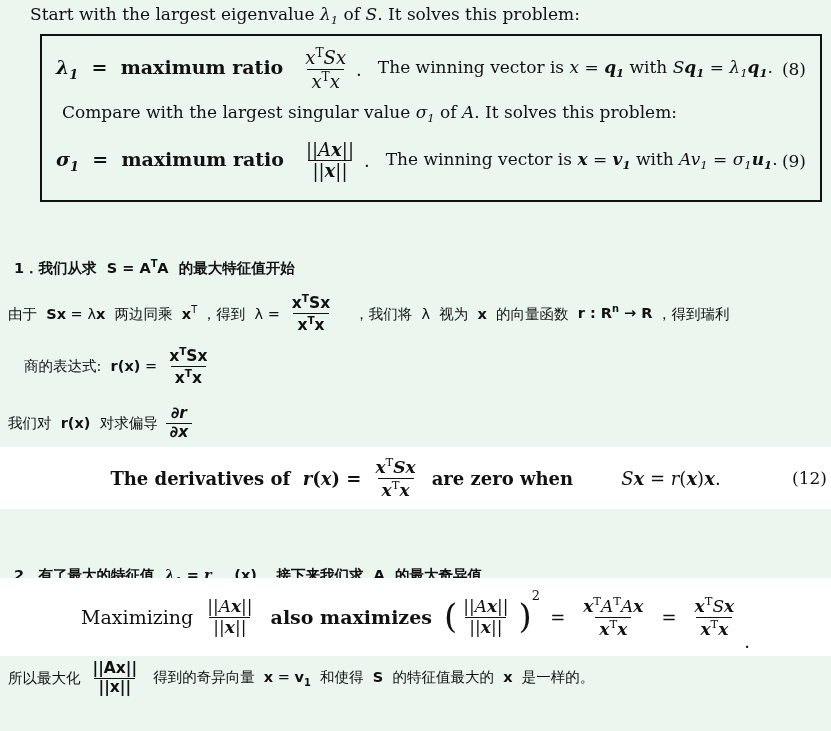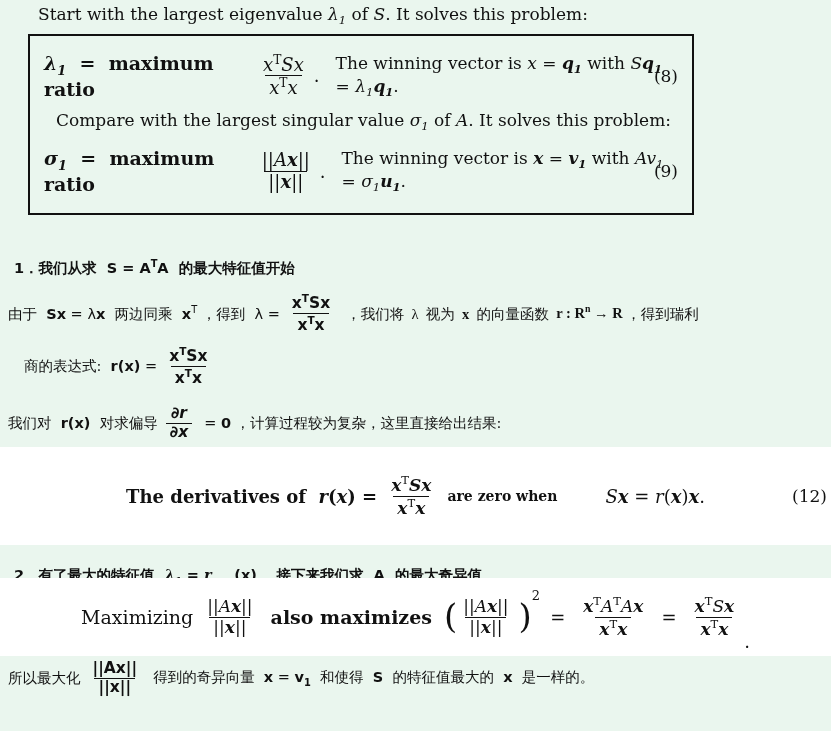--- a/index.html
+++ b/index.html
@@ -11,34 +11,34 @@
     overflow:hidden;
   }
   .page{position:relative;width:831px;height:731px;}
 
   .intro{
     position:absolute;left:30px;top:4px;width:780px;
     font-size:17px;font-family:"DejaVu Serif",serif;
   }
 
   .boxed{
-    position:absolute;left:28px;top:34px;width:666px;
+    position:absolute;left:40px;top:34px;width:782px;
     border:2px solid #111;
     background:#eaf6ee;
-    padding:10px 14px 12px 14px;
+    padding:4px 14px 12px 14px;
     box-sizing:border-box;
   }
   .eqline{
     display:flex;align-items:center;
     font-size:18px;
     margin:6px 0 6px 0;
     position:relative;
   }
   .eqline .tag{position:absolute;right:0;top:50%;transform:translateY(-50%);font-size:17px;}
-  .mid{font-size:17px;margin:10px 0 6px 12px;}
+  .mid{font-size:17px;margin:10px 0 6px 6px;}
 
   .frac{display:inline-flex;flex-direction:column;align-items:center;vertical-align:middle;margin:0 4px;}
   .frac .num{padding:0 4px;line-height:1.15;}
   .frac .den{padding:0 4px;line-height:1.15;border-top:1.4px solid #111;}
 
   .mi{font-family:"DejaVu Serif",serif;font-style:italic;}
   .bi{font-family:"DejaVu Serif",serif;font-style:italic;font-weight:bold;}
   .bu{font-weight:bold;}
   .up{font-style:normal;}
   sub{font-size:0.68em;}
@@ -53,21 +53,21 @@
   .band{
     position:absolute;left:0;width:831px;
     background:#ffffff;
   }
 
   .center-eq{display:flex;align-items:center;justify-content:center;position:relative;height:100%;font-size:18px;}
   .center-eq .tag{position:absolute;right:4px;top:50%;transform:translateY(-50%);font-size:17px;}
 
   .bigparen{font-size:34px;line-height:0.8;font-family:"DejaVu Serif",serif;}
 
-  .rowflex{display:flex;align-items:center;margin-left:8px;}
+  .rowflex{display:flex;align-items:center;}
 </style>
 </head>
 <body>
 
 <div class="page">
 
   <div class="intro">
     <span class="rowflex" style="display:inline;">
       Start with the largest eigenvalue <span class="mi">λ</span><sub class="mi">1</sub> of <span class="mi">S</span>. It solves this problem:
     </span>
@@ -114,48 +114,47 @@
   <div class="step cnb" style="top:258px;font-size:14.5px;">
     1．我们从求&nbsp; <span class="bu">S</span> = <span class="bu">A</span><sup>T</sup><span class="bu">A</span> &nbsp;的最大特征值开始
   </div>
 
   <div class="para cn" style="top:292px;left:8px;display:flex;align-items:center;">
     <span>由于&nbsp; <b>Sx</b> = λ<b>x</b> &nbsp;两边同乘&nbsp; <b>x</b><sup>T</sup> ，得到&nbsp; λ =</span>
     <span class="frac" style="font-size:15.5px;margin-left:8px;font-family:'DejaVu Sans',sans-serif;font-weight:bold;">
       <span class="num">x<sup>T</sup>Sx</span>
       <span class="den">x<sup>T</sup>x</span>
     </span>
-    <span style="margin-left:8px;font-family:Liberation Serif, serif;">，我们将&nbsp; λ &nbsp;视为&nbsp; <b>x</b> &nbsp;的向量函数&nbsp; <b>r : R<sup>n</sup> → R</b> ，得到瑞利</span>
+    <span style="margin-left:16px;">，我们将&nbsp; λ &nbsp;视为&nbsp; <b>x</b> &nbsp;的向量函数&nbsp; <b>r : R<sup>n</sup> → R</b> ，得到瑞利</span>
   </div>
 
   <div class="para cn" style="top:345px;left:24px;display:flex;align-items:center;">
     <span>商的表达式:&nbsp; <b>r(x)</b> =</span>
     <span class="frac" style="font-size:15.5px;margin-left:8px;font-family:'DejaVu Sans',sans-serif;font-weight:bold;">
       <span class="num">x<sup>T</sup>Sx</span>
       <span class="den">x<sup>T</sup>x</span>
     </span>
   </div>
 
   <div class="para cn" style="top:405px;left:8px;display:flex;align-items:center;">
     <span>我们对&nbsp; <b>r(x)</b> &nbsp;对求偏导</span>
     <span class="frac" style="font-size:15.5px;margin-left:8px;font-family:'DejaVu Sans',sans-serif;font-weight:bold;font-style:italic;">
       <span class="num">∂r</span>
       <span class="den">∂x</span>
     </span>
-    <span style="margin-left:8px;">= <b>0</b> ，计算过程较为复杂，这里直接给出结果:</span>
-  </div>
-
-  <div class="band" style="top:447px;height:98px;">
+  </div>
+
+  <div class="band" style="top:447px;height:62px;">
     <div class="center-eq">
       <span class="bu" style="font-size:18px;">The derivatives of &nbsp;<span class="mi">r</span>(<span class="mi">x</span>) =</span>
       <span class="frac" style="font-size:17px;margin-left:10px;">
         <span class="num"><span class="bi">x</span><sup class="up">T</sup><span class="bi">S</span><span class="bi">x</span></span>
         <span class="den"><span class="bi">x</span><sup class="up">T</sup><span class="bi">x</span></span>
       </span>
-      <span class="bu" style="font-size:14px;margin-left:8px;">are zero when</span>
+      <span class="bu" style="font-size:18px;margin-left:8px;">are zero when</span>
       <span style="font-size:18px;margin-left:48px;"><span class="mi">S</span><span class="bi">x</span> = <span class="mi">r</span>(<span class="bi">x</span>)<span class="bi">x</span>.</span>
       <span class="tag">(12)</span>
     </div>
   </div>
 
   <div class="step cnb" style="top:566px;font-size:14.5px;">
     2．有了最大的特征值&nbsp; <span class="mi" style="font-weight:bold;">λ</span><sub class="mi" style="font-weight:bold;">1</sub> = <span class="mi" style="font-weight:bold;">r</span><sub class="mi" style="font-weight:bold;">max</sub>(<b>x</b>) ，接下来我们求&nbsp; <b>A</b> &nbsp;的最大奇异值
   </div>
 
   <div class="band" style="top:578px;height:78px;">

